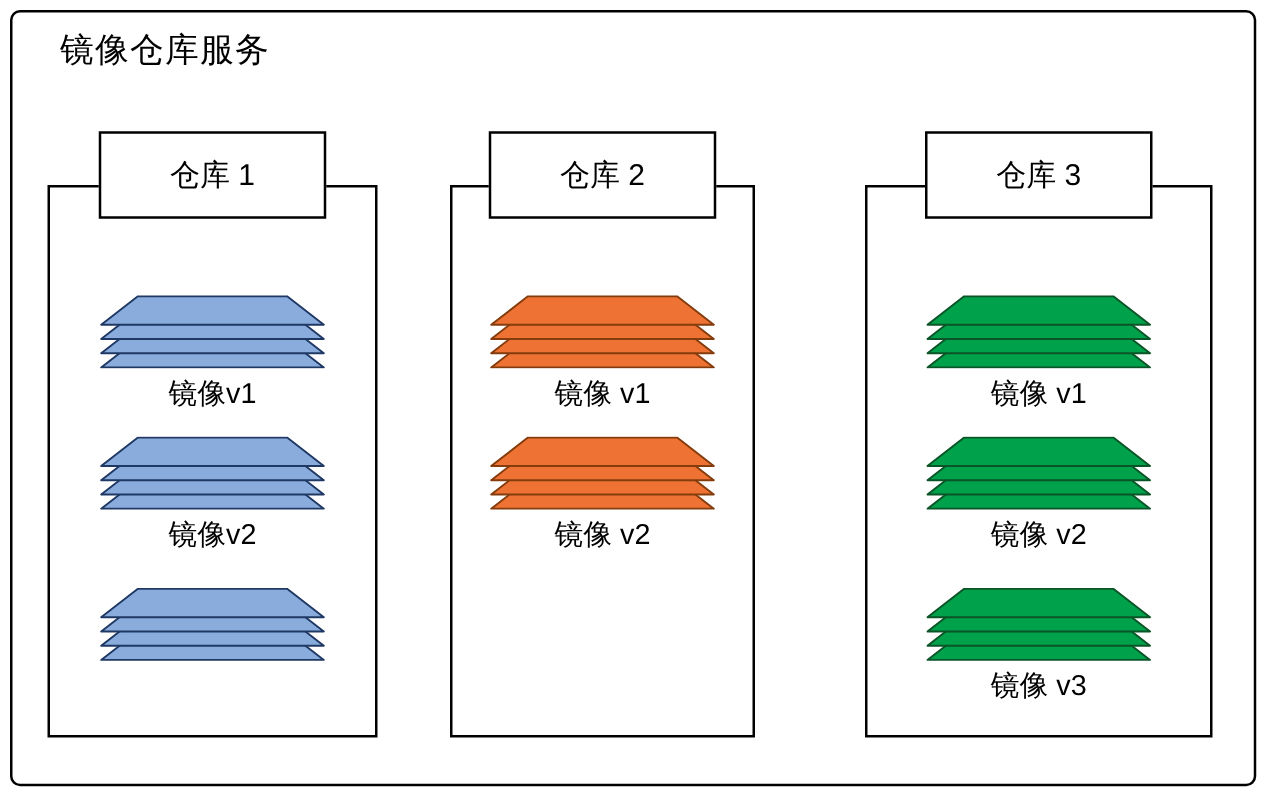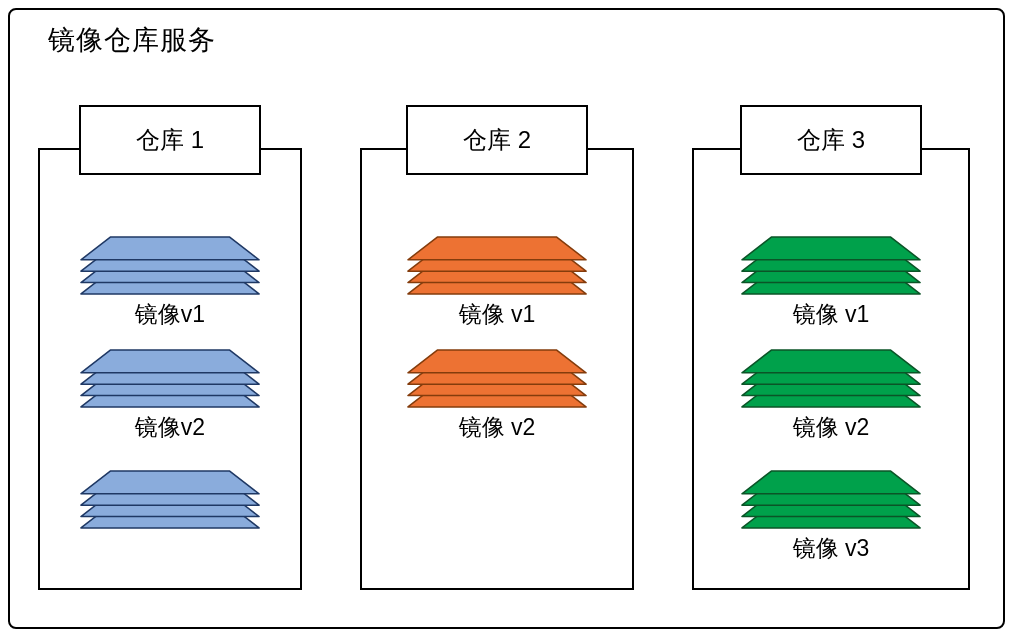--- a/index.html
+++ b/index.html
@@ -28,21 +28,21 @@
   }
   .warehouse{
     position:absolute;
     top:148px;
     height:442px;
     border:2.5px solid #000;
     background:#fff;
     box-sizing:border-box;
   }
   .warehouse.w1{left:38px;width:264px;}
-  .warehouse.w2{left:360px;width:274px;}
+  .warehouse.w2{left:360px;width:244px;}
   .warehouse.w3{left:692px;width:278px;}
   .warehouse-label{
     position:absolute;
     left:50%;
     transform:translateX(-50%);
     top:-45px;
     width:182px;
     height:70px;
     background:#fff;
     border:2px solid #000;

